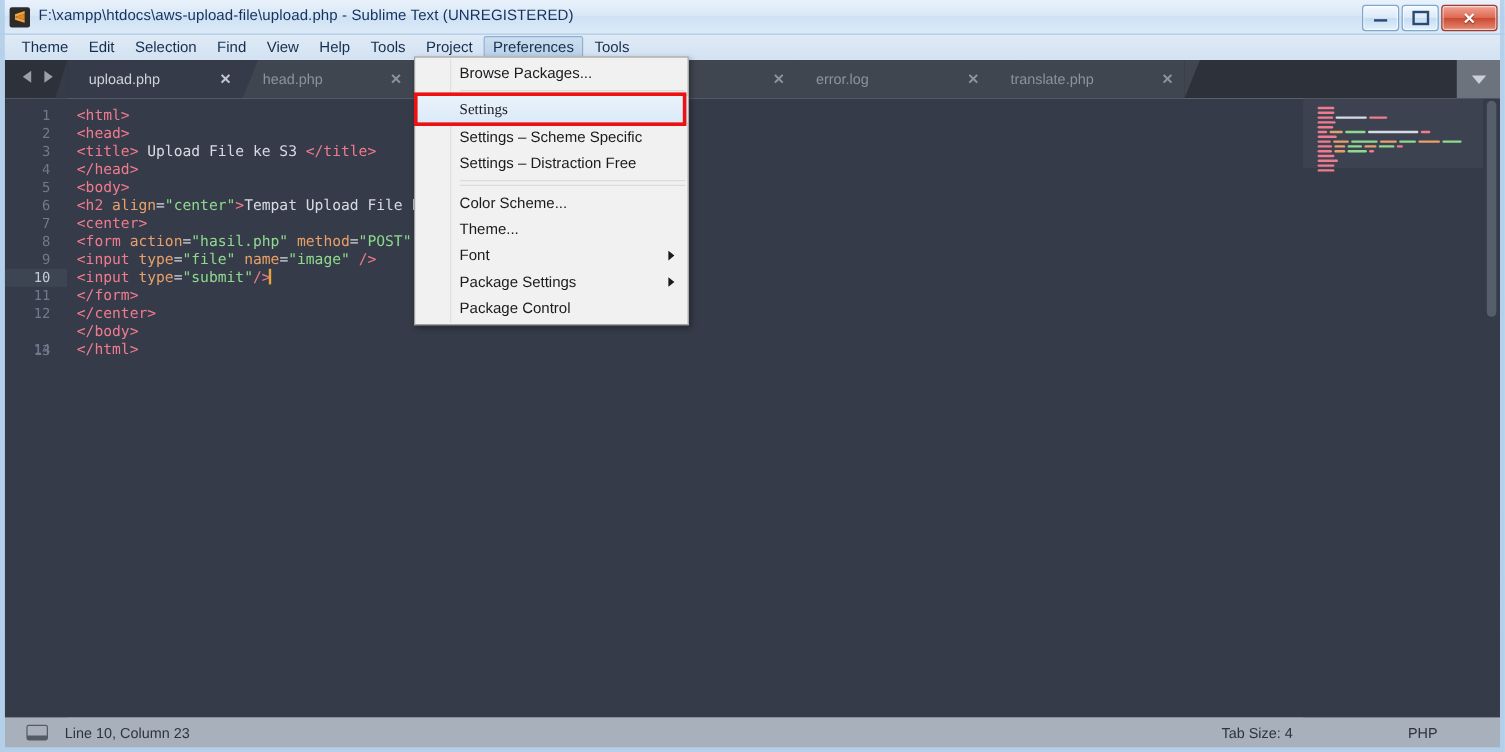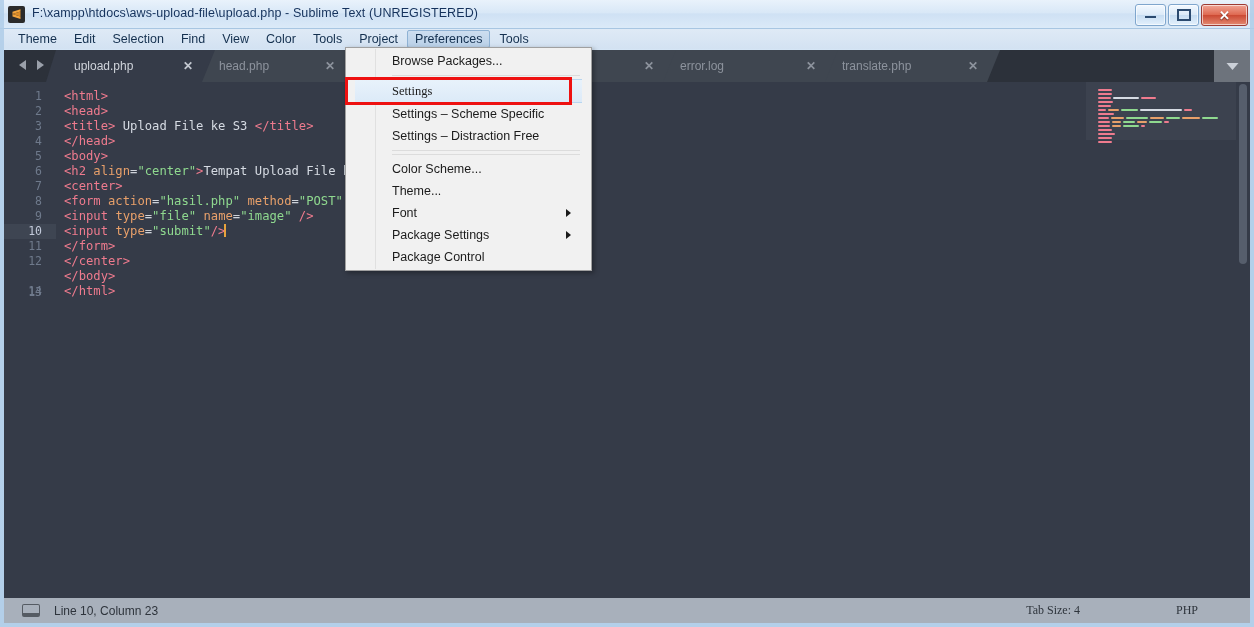--- a/index.html
+++ b/index.html
@@ -322,34 +322,33 @@
   .sb-text {
     margin-left: 14px;
     font-size: 12px;
     color: #2e343c;
     white-space: nowrap;
   }
   .sb-right {
     margin-left: auto;
     display: flex;
     align-items: center;
-    font-family: Liberation Serif, serif;
   }
   .sb-right .sb-text { margin-left: 0; margin-right: 96px; cursor: pointer; }
   .sb-right .sb-text.last { margin-right: 52px; }
 
   
   .dropdown {
     position: absolute;
     left: 345px; top: 47px;
     width: 227px;
     background: #f1f1f1;
     border: 1px solid #a0a0a0;
     box-shadow: 2px 2px 5px rgba(0,0,0,0.35);
-    padding: 2px 9px;
+    padding: 2px 0;
     z-index: 50;
   }
   .dd-gutter {
     position: absolute;
     left: 1px; top: 1px;
     width: 28px;
     bottom: 1px;
     background: #f1f1f1;
     border-right: 1px solid #e0e0e0;
   }
@@ -422,21 +421,21 @@
       </div>
     </div>
   </div>
 
   <div class="menubar" id="menubar">
       <div class="menu-item">Theme</div>
       <div class="menu-item">Edit</div>
       <div class="menu-item">Selection</div>
       <div class="menu-item">Find</div>
       <div class="menu-item">View</div>
-      <div class="menu-item">Color</div>
+      <div class="menu-item">Help</div>
       <div class="menu-item">Tools</div>
       <div class="menu-item">Project</div>
       <div class="menu-item open">Preferences</div>
       <div class="menu-item">Tools</div>
     </div>
 
   <div class="tabbar">
     <div class="tab-nav">
       <span>
         <svg width="11" height="12" viewBox="0 0 11 12">

